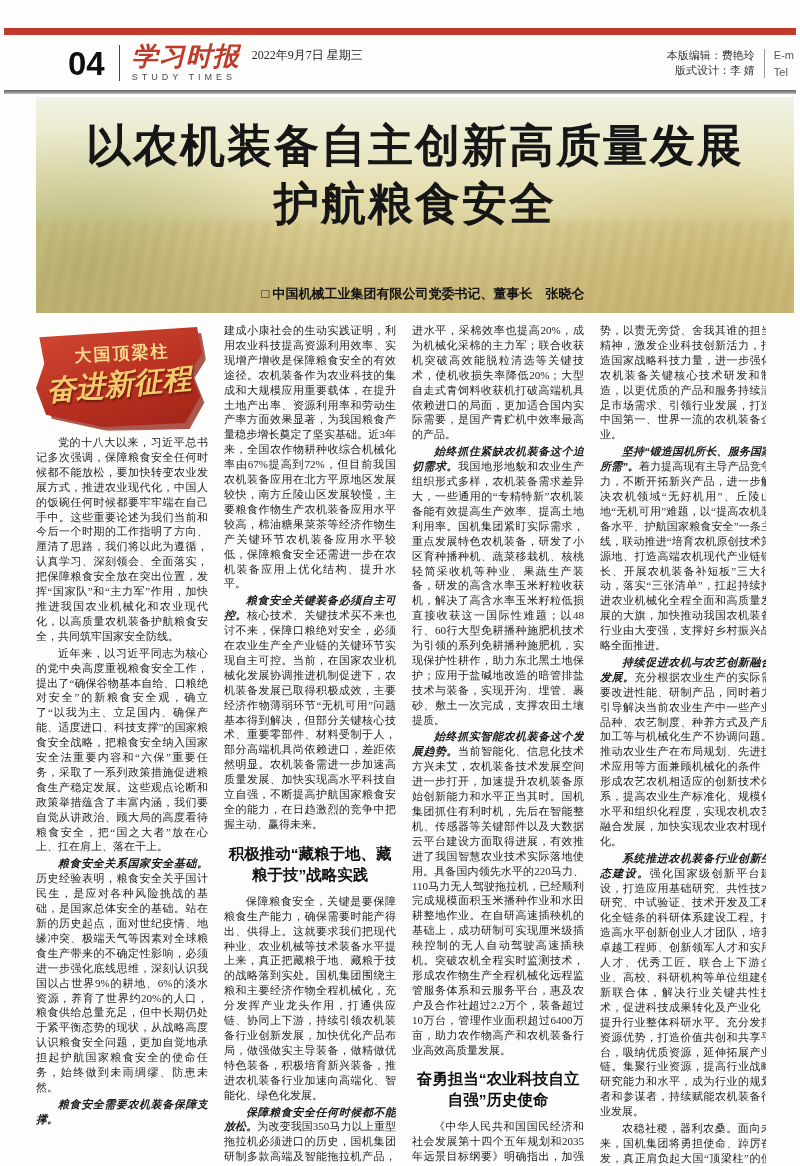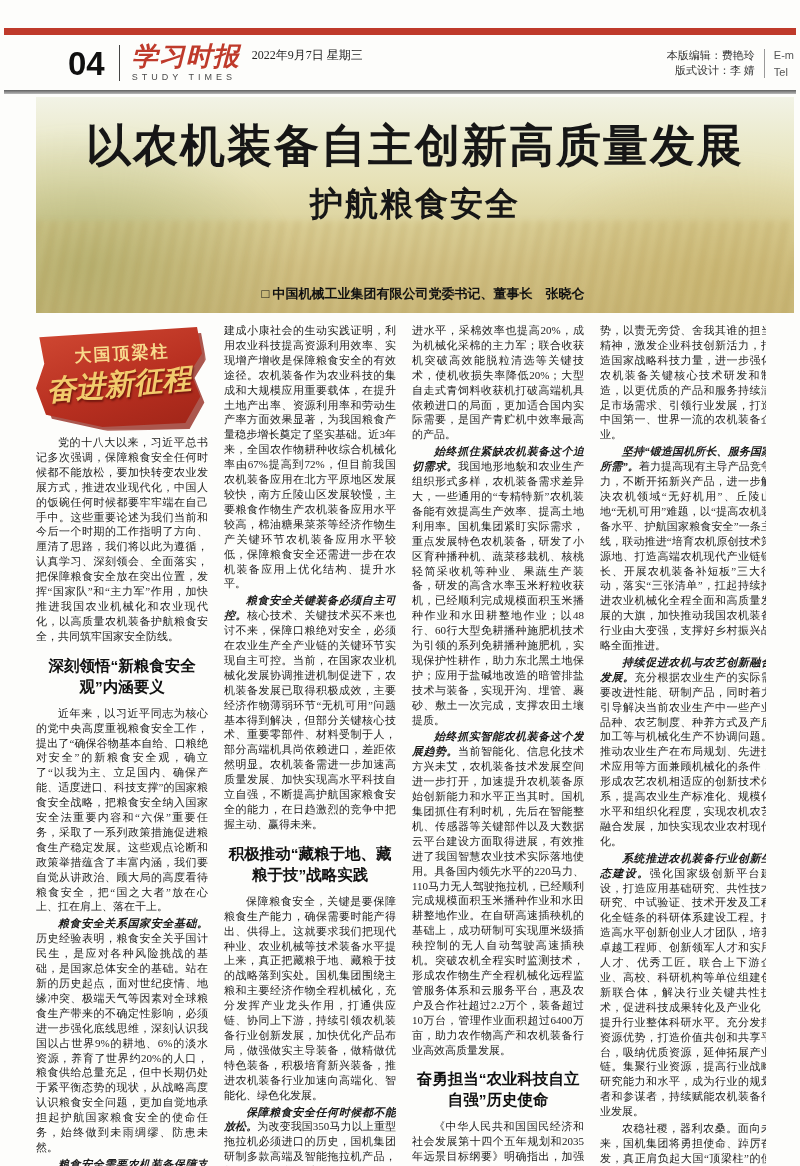--- a/index.html
+++ b/index.html
@@ -24,21 +24,21 @@
          background:linear-gradient(180deg,#f2f3e6 0%,#ecebcf 18%,#e7e2b8 38%,#ddd49f 58%,#d2c38a 78%,#c8b77c 100%);}
   .stalks-left{position:absolute;left:-40px;top:30px;width:300px;height:230px;
          background:radial-gradient(ellipse at 30% 60%,rgba(148,158,92,.55),rgba(148,158,92,0) 70%);filter:blur(6px);}
   .stalks-right{position:absolute;right:-50px;top:60px;width:320px;height:220px;
          background:radial-gradient(ellipse at 60% 55%,rgba(196,176,104,.5),rgba(196,176,104,0) 72%);filter:blur(6px);}
   .ears-bottom{position:absolute;bottom:-18px;left:0;right:0;height:110px;
          background:repeating-linear-gradient(100deg,rgba(180,155,82,.35) 0 6px,rgba(214,196,128,.28) 6px 15px);filter:blur(3px);}
   .headline{position:relative;z-index:2;text-align:center;margin-top:20px;
             font-weight:900;color:#161616;letter-spacing:2px;}
   .headline .l1{font-size:45px;line-height:58px;}
-  .headline .l2{font-size:33px;line-height:58px;}
+  .headline .l2{font-size:45px;line-height:58px;}
   .byline{position:absolute;z-index:2;bottom:10px;left:16px;right:0;text-align:center;
           font-size:13px;font-weight:700;color:#111;}
   
   .badge{position:relative;width:166px;height:102px;margin:2px 0 8px 0;}
   .flag-back{position:absolute;inset:4px -4px -4px 6px;background:#8f1f14;opacity:.75;
        clip-path:polygon(2% 14%,97% 4%,100% 30%,93% 48%,99% 72%,90% 98%,40% 100%,6% 88%,0 62%,5% 38%);filter:blur(1px);}
   .flag{position:absolute;inset:0;background:linear-gradient(160deg,#d24a34,#b72f20 58%,#a02518);
        clip-path:polygon(2% 12%,97% 2%,100% 28%,93% 46%,99% 70%,90% 96%,40% 100%,6% 88%,0 62%,5% 38%);}
   .badge-l1{position:absolute;top:17px;left:52%;transform:translateX(-50%) rotate(-3deg);
        color:#f7d98c;font-weight:700;font-size:17px;letter-spacing:2px;white-space:nowrap;z-index:2;}
@@ -97,37 +97,36 @@
   <div class="body">
 
     <div class="col">
       <div class="badge">
         <div class="flag-back"></div>
         <div class="flag"></div>
         <div class="badge-l1">大国顶梁柱</div>
         <div class="badge-l2">奋进新征程</div>
       </div>
       <p class="para indent">党的十八大以来，习近平总书记多次强调，保障粮食安全任何时候都不能放松，要加快转变农业发展方式，推进农业现代化，中国人的饭碗任何时候都要牢牢端在自己手中。这些重要论述为我们当前和今后一个时期的工作指明了方向、厘清了思路，我们将以此为遵循，认真学习、深刻领会、全面落实，把保障粮食安全放在突出位置，发挥“国家队”和“主力军”作用，加快推进我国农业机械化和农业现代化，以高质量农机装备护航粮食安全，共同筑牢国家安全防线。</p>
-      <h3 class="sec-head">深刻领悟“新粮食安全观”内涵要义</h3>
       <p class="para indent">近年来，以习近平同志为核心的党中央高度重视粮食安全工作，提出了“确保谷物基本自给、口粮绝对安全”的新粮食安全观，确立了“以我为主、立足国内、确保产能、适度进口、科技支撑”的国家粮食安全战略，把粮食安全纳入国家安全法重要内容和“六保”重要任务，采取了一系列政策措施促进粮食生产稳定发展。这些观点论断和政策举措蕴含了丰富内涵，我们要自觉从讲政治、顾大局的高度看待粮食安全，把“国之大者”放在心上、扛在肩上、落在干上。</p>
       <p class="para indent"><span class="lead">粮食安全关系国家安全基础。</span><span>历史经验表明，粮食安全关乎国计民生，是应对各种风险挑战的基础，是国家总体安全的基础。站在新的历史起点，面对世纪疫情、地缘冲突、极端天气等因素对全球粮食生产带来的不确定性影响，必须进一步强化底线思维，深刻认识我国以占世界9%的耕地、6%的淡水资源，养育了世界约20%的人口，粮食供给总量充足，但中长期仍处于紧平衡态势的现状，从战略高度认识粮食安全问题，更加自觉地承担起护航国家粮食安全的使命任务，始终做到未雨绸缪、防患未然。</span></p>
       <p class="para indent"><span class="lead">粮食安全需要农机装备保障支撑。</span></p>
     </div>
 
     <div class="col">
       <p class="para">建成小康社会的生动实践证明，利用农业科技提高资源利用效率、实现增产增收是保障粮食安全的有效途径。农机装备作为农业科技的集成和大规模应用重要载体，在提升土地产出率、资源利用率和劳动生产率方面效果显著，为我国粮食产量稳步增长奠定了坚实基础。近3年来，全国农作物耕种收综合机械化率由67%提高到72%，但目前我国农机装备应用在北方平原地区发展较快，南方丘陵山区发展较慢，主要粮食作物生产农机装备应用水平较高，棉油糖果菜茶等经济作物生产关键环节农机装备应用水平较低，保障粮食安全还需进一步在农机装备应用上优化结构、提升水平。</p>
       <p class="para indent"><span class="lead">粮食安全关键装备必须自主可控。</span><span>核心技术、关键技术买不来也讨不来，保障口粮绝对安全，必须在农业生产全产业链的关键环节实现自主可控。当前，在国家农业机械化发展协调推进机制促进下，农机装备发展已取得积极成效，主要经济作物薄弱环节“无机可用”问题基本得到解决，但部分关键核心技术、重要零部件、材料受制于人，部分高端机具尚依赖进口，差距依然明显。农机装备需进一步加速高质量发展、加快实现高水平科技自立自强，不断提高护航国家粮食安全的能力，在日趋激烈的竞争中把握主动、赢得未来。</span></p>
       <h3 class="sec-head">积极推动“藏粮于地、藏粮于技”战略实践</h3>
       <p class="para indent">保障粮食安全，关键是要保障粮食生产能力，确保需要时能产得出、供得上。这就要求我们把现代种业、农业机械等技术装备水平提上来，真正把藏粮于地、藏粮于技的战略落到实处。国机集团围绕主粮和主要经济作物全程机械化，充分发挥产业龙头作用，打通供应链、协同上下游，持续引领农机装备行业创新发展，加快优化产品布局，做强做实主导装备，做精做优特色装备，积极培育新兴装备，推进农机装备行业加速向高端化、智能化、绿色化发展。</p>
       <p class="para indent"><span class="lead">保障粮食安全任何时候都不能放松。</span><span>为改变我国350马力以上重型拖拉机必须进口的历史，国机集团研制多款高端及智能拖拉机产品，新一代无级变速重型轮式拖拉机更是代表了国内拖拉机制造最高水平；研发的全系列全谱系采棉机已经驰骋在新疆广袤的棉田中，不仅采净率达到国际先</span></p>
     </div>
 
     <div class="col">
       <p class="para">进水平，采棉效率也提高20%，成为机械化采棉的主力军；联合收获机突破高效能脱粒清选等关键技术，使机收损失率降低20%；大型自走式青饲料收获机打破高端机具依赖进口的局面，更加适合国内实际需要，是国产青贮机中效率最高的产品。</p>
-      <p class="para indent"><span class="lead">始终抓住紧缺农机装备这个迫切需求。</span><span>我国地形地貌和农业生产组织形式多样，农机装备需求差异大，一些通用的“专精特新”农机装备能有效提高生产效率、提高土地利用率。国机集团紧盯实际需求，重点发展特色农机装备，研发了小区育种播种机、蔬菜移栽机、核桃轻简采收机等种业、果蔬生产装备，研发的高含水率玉米籽粒收获机，已经顺利完成规模面积玉米播种作业和水田耕整地作业；以48行、60行大型免耕播种施肥机技术为引领的系列免耕播种施肥机，实现保护性耕作，助力东北黑土地保护；应用于盐碱地改造的暗管排盐技术与装备，实现开沟、埋管、裹砂、敷土一次完成，支撑农田土壤提质。</span></p>
+      <p class="para indent"><span class="lead">始终抓住紧缺农机装备这个迫切需求。</span><span>我国地形地貌和农业生产组织形式多样，农机装备需求差异大，一些通用的“专精特新”农机装备能有效提高生产效率、提高土地利用率。国机集团紧盯实际需求，重点发展特色农机装备，研发了小区育种播种机、蔬菜移栽机、核桃轻简采收机等种业、果蔬生产装备，研发的高含水率玉米籽粒收获机，解决了高含水率玉米籽粒低损直接收获这一国际性难题；以48行、60行大型免耕播种施肥机技术为引领的系列免耕播种施肥机，实现保护性耕作，助力东北黑土地保护；应用于盐碱地改造的暗管排盐技术与装备，实现开沟、埋管、裹砂、敷土一次完成，支撑农田土壤提质。</span></p>
       <p class="para indent"><span class="lead">始终抓实智能农机装备这个发展趋势。</span><span>当前智能化、信息化技术方兴未艾，农机装备技术发展空间进一步打开，加速提升农机装备原始创新能力和水平正当其时。国机集团抓住有利时机，先后在智能整机、传感器等关键部件以及大数据云平台建设方面取得进展，有效推进了我国智慧农业技术实际落地使用。具备国内领先水平的220马力、110马力无人驾驶拖拉机，已经顺利完成规模面积玉米播种作业和水田耕整地作业。在自研高速插秧机的基础上，成功研制可实现厘米级插秧控制的无人自动驾驶高速插秧机。突破农机全程实时监测技术，形成农作物生产全程机械化远程监管服务体系和云服务平台，惠及农户及合作社超过2.2万个，装备超过10万台，管理作业面积超过6400万亩，助力农作物高产和农机装备行业高效高质量发展。</span></p>
       <h3 class="sec-head">奋勇担当“农业科技自立自强”历史使命</h3>
       <p class="para indent">《中华人民共和国国民经济和社会发展第十四个五年规划和2035年远景目标纲要》明确指出，加强大中型、智能化、复合型农业机械研发应用，农作物耕种收综合机械化率提高到75%。国机集团将充分发挥综合优</p>
     </div>
 
     <div class="col">
       <p class="para">势，以责无旁贷、舍我其谁的担当精神，激发企业科技创新活力，打造国家战略科技力量，进一步强化农机装备关键核心技术研发和制造，以更优质的产品和服务持续满足市场需求、引领行业发展，打造中国第一、世界一流的农机装备企业。</p>
       <p class="para indent"><span class="lead">坚持“锻造国机所长、服务国家所需”。</span><span>着力提高现有主导产品竞争力，不断开拓新兴产品，进一步解决农机领域“无好机用”、丘陵山地“无机可用”难题，以“提高农机装备水平、护航国家粮食安全”一条主线，联动推进“培育农机原创技术策源地、打造高端农机现代产业链链长、开展农机装备补短板”三大行动，落实“三张清单”，扛起持续推进农业机械化全程全面和高质量发展的大旗，加快推动我国农机装备行业由大变强，支撑好乡村振兴战略全面推进。</span></p>
       <p class="para indent"><span class="lead">持续促进农机与农艺创新融合发展。</span><span>充分根据农业生产的实际需要改进性能、研制产品，同时着力引导解决当前农业生产中一些产业品种、农艺制度、种养方式及产后加工等与机械化生产不协调问题。推动农业生产在布局规划、先进技术应用等方面兼顾机械化的条件，形成农艺农机相适应的创新技术体系，提高农业生产标准化、规模化水平和组织化程度，实现农机农艺融合发展，加快实现农业农村现代化。</span></p>
       <p class="para indent"><span class="lead">系统推进农机装备行业创新生态建设。</span><span>强化国家级创新平台建设，打造应用基础研究、共性技术研究、中试验证、技术开发及工程化全链条的科研体系建设工程。打造高水平创新创业人才团队，培养卓越工程师、创新领军人才和实用人才、优秀工匠。联合上下游企业、高校、科研机构等单位组建创新联合体，解决行业关键共性技术，促进科技成果转化及产业化，提升行业整体科研水平。充分发挥资源优势，打造价值共创和共享平台，吸纳优质资源，延伸拓展产业链。集聚行业资源，提高行业战略研究能力和水平，成为行业的规划者和参谋者，持续赋能农机装备行业发展。</span></p>

